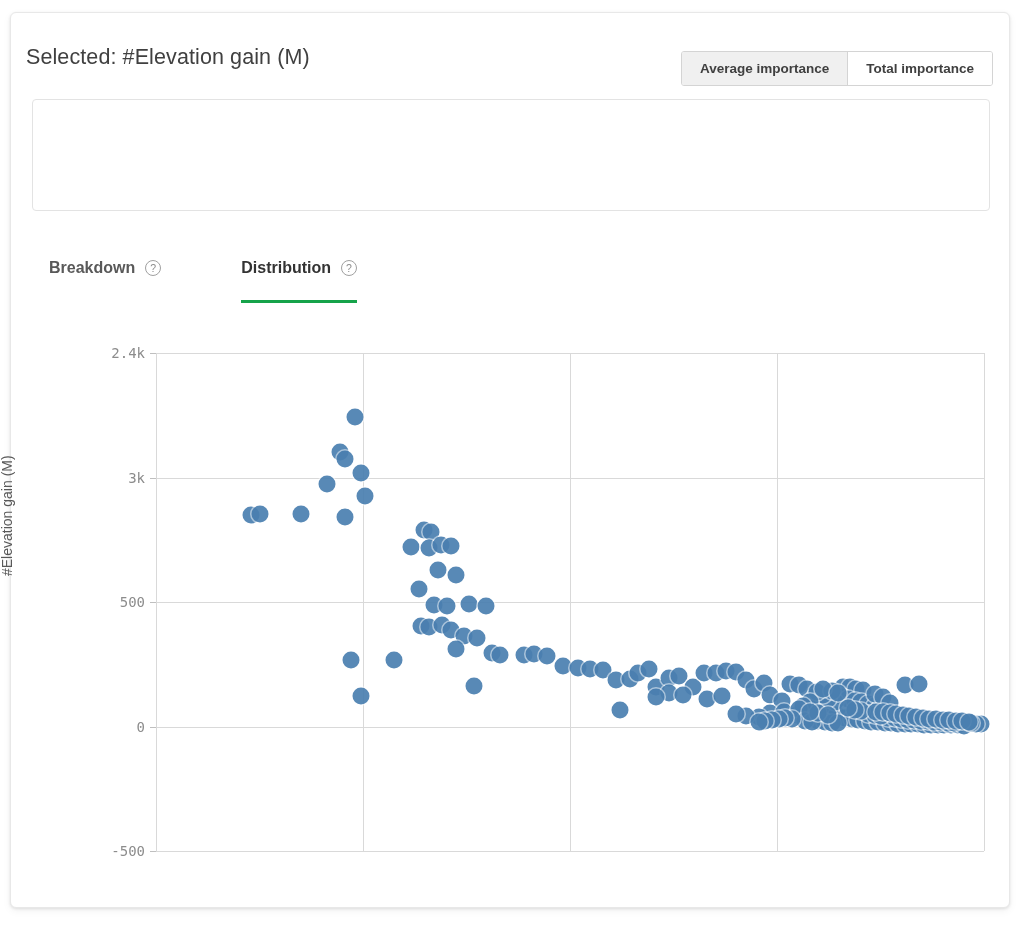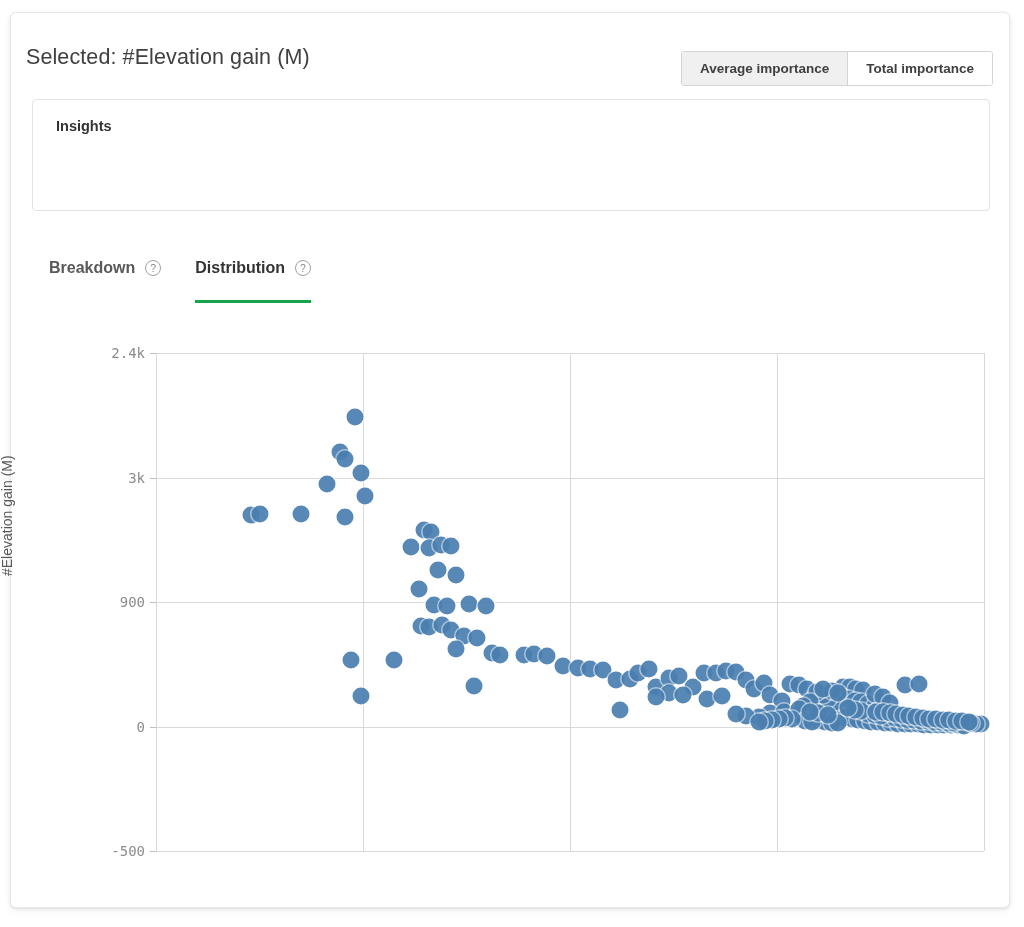--- a/index.html
+++ b/index.html
@@ -117,20 +117,21 @@
     background: #595959;
   }
 
   
   .tabs {
     position: absolute;
     left: 38px;
     top: 246px;
     display: flex;
     align-items: flex-start;
+    gap: 46px;
   }
   .tab {
     display: flex;
     align-items: center;
     margin-right: 34px;
     cursor: pointer;
     position: relative;
     padding-bottom: 26px;
   }
   .tab-label {
@@ -257,21 +258,20 @@
   <div class="card-header">
     <div class="page-title">Selected: #Elevation gain (M)</div>
     <div class="influence-toggle">
       <button class="toggle-btn active">Average importance</button>
       <div class="toggle-sep"></div>
       <button class="toggle-btn">Total importance</button>
     </div>
   </div>
 
   <div class="insights-box">
-    <div class="insights-title">Insights</div>
   </div>
 
   <div class="tabs">
     <div class="tab">
       <span class="tab-label">Breakdown</span>
       <span class="help-icon">?</span>
 
     </div>
     <div class="tab active">
       <span class="tab-label">Distribution</span>
@@ -283,21 +283,21 @@
   <div class="chart-area">
     <div class="y-axis-title">#Elevation gain (M)</div>
     <div id="y-ticks">
         <div class="y-tick-wrap" style="top: 22px;">
           <div class="y-tick-label">2.4k</div>
         </div>
         <div class="y-tick-wrap" style="top: 146.5px;">
           <div class="y-tick-label">3k</div>
         </div>
         <div class="y-tick-wrap" style="top: 271px;">
-          <div class="y-tick-label">900</div>
+          <div class="y-tick-label">500</div>
         </div>
         <div class="y-tick-wrap" style="top: 395.5px;">
           <div class="y-tick-label">0</div>
         </div>
         <div class="y-tick-wrap" style="top: 520px;">
           <div class="y-tick-label">-500</div>
         </div>
       </div>
     <div class="plot" id="plot">
       <div class="axis-line-top"></div>

